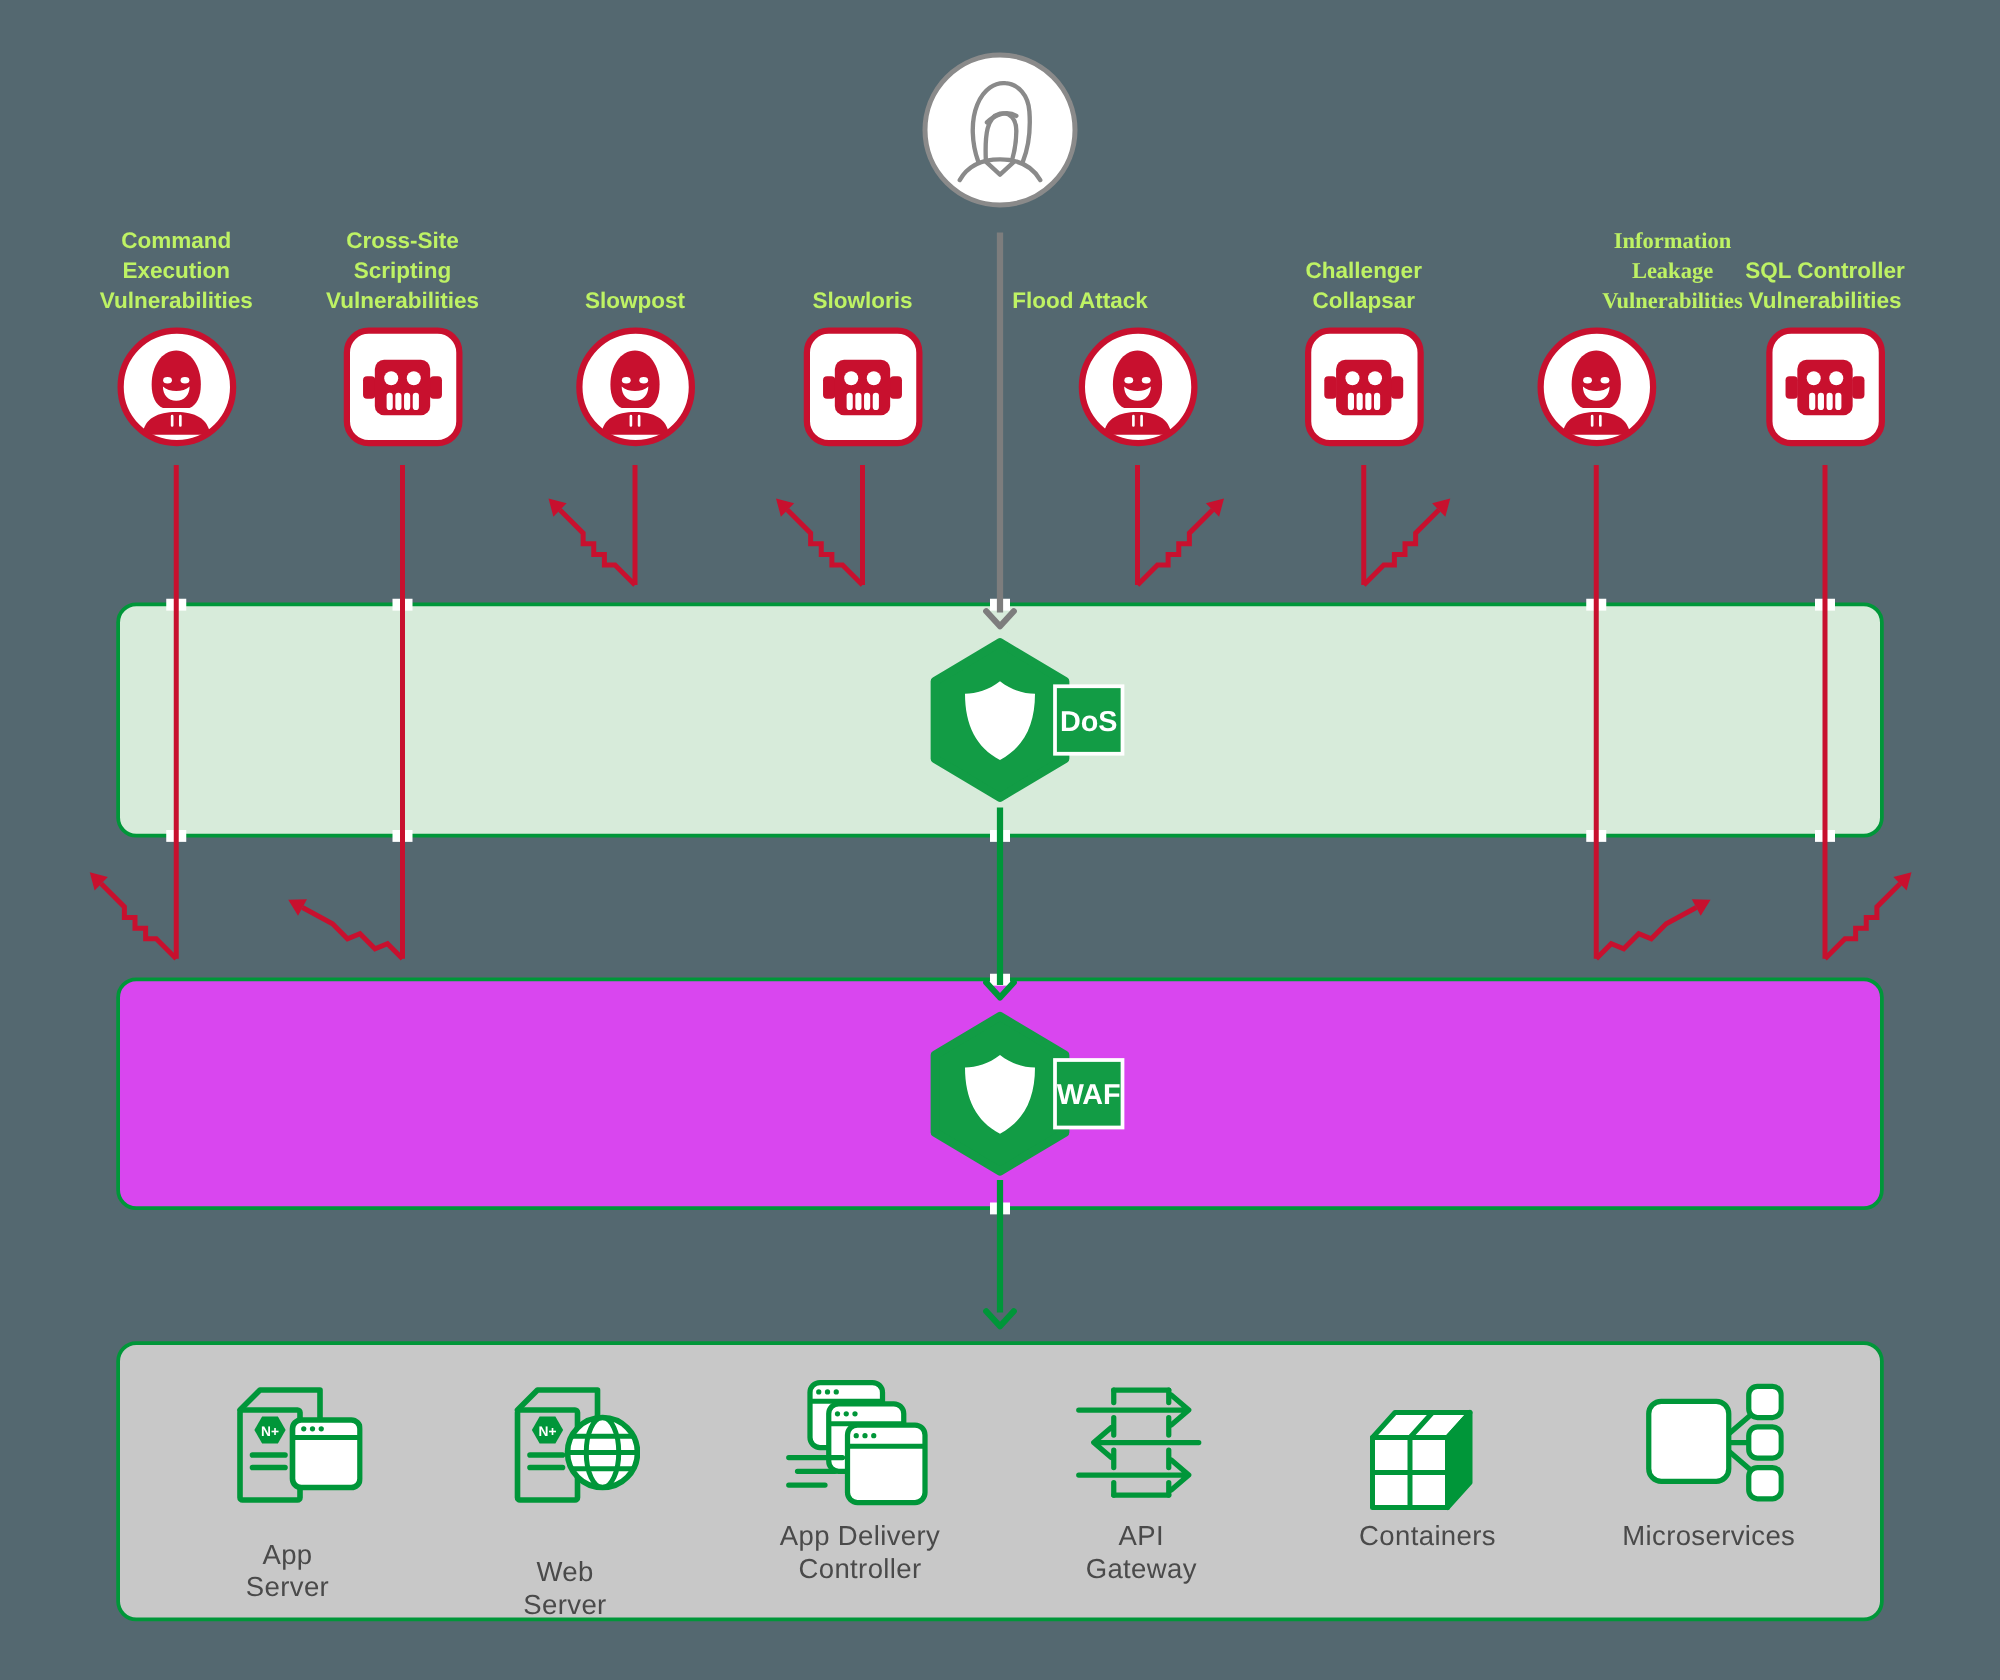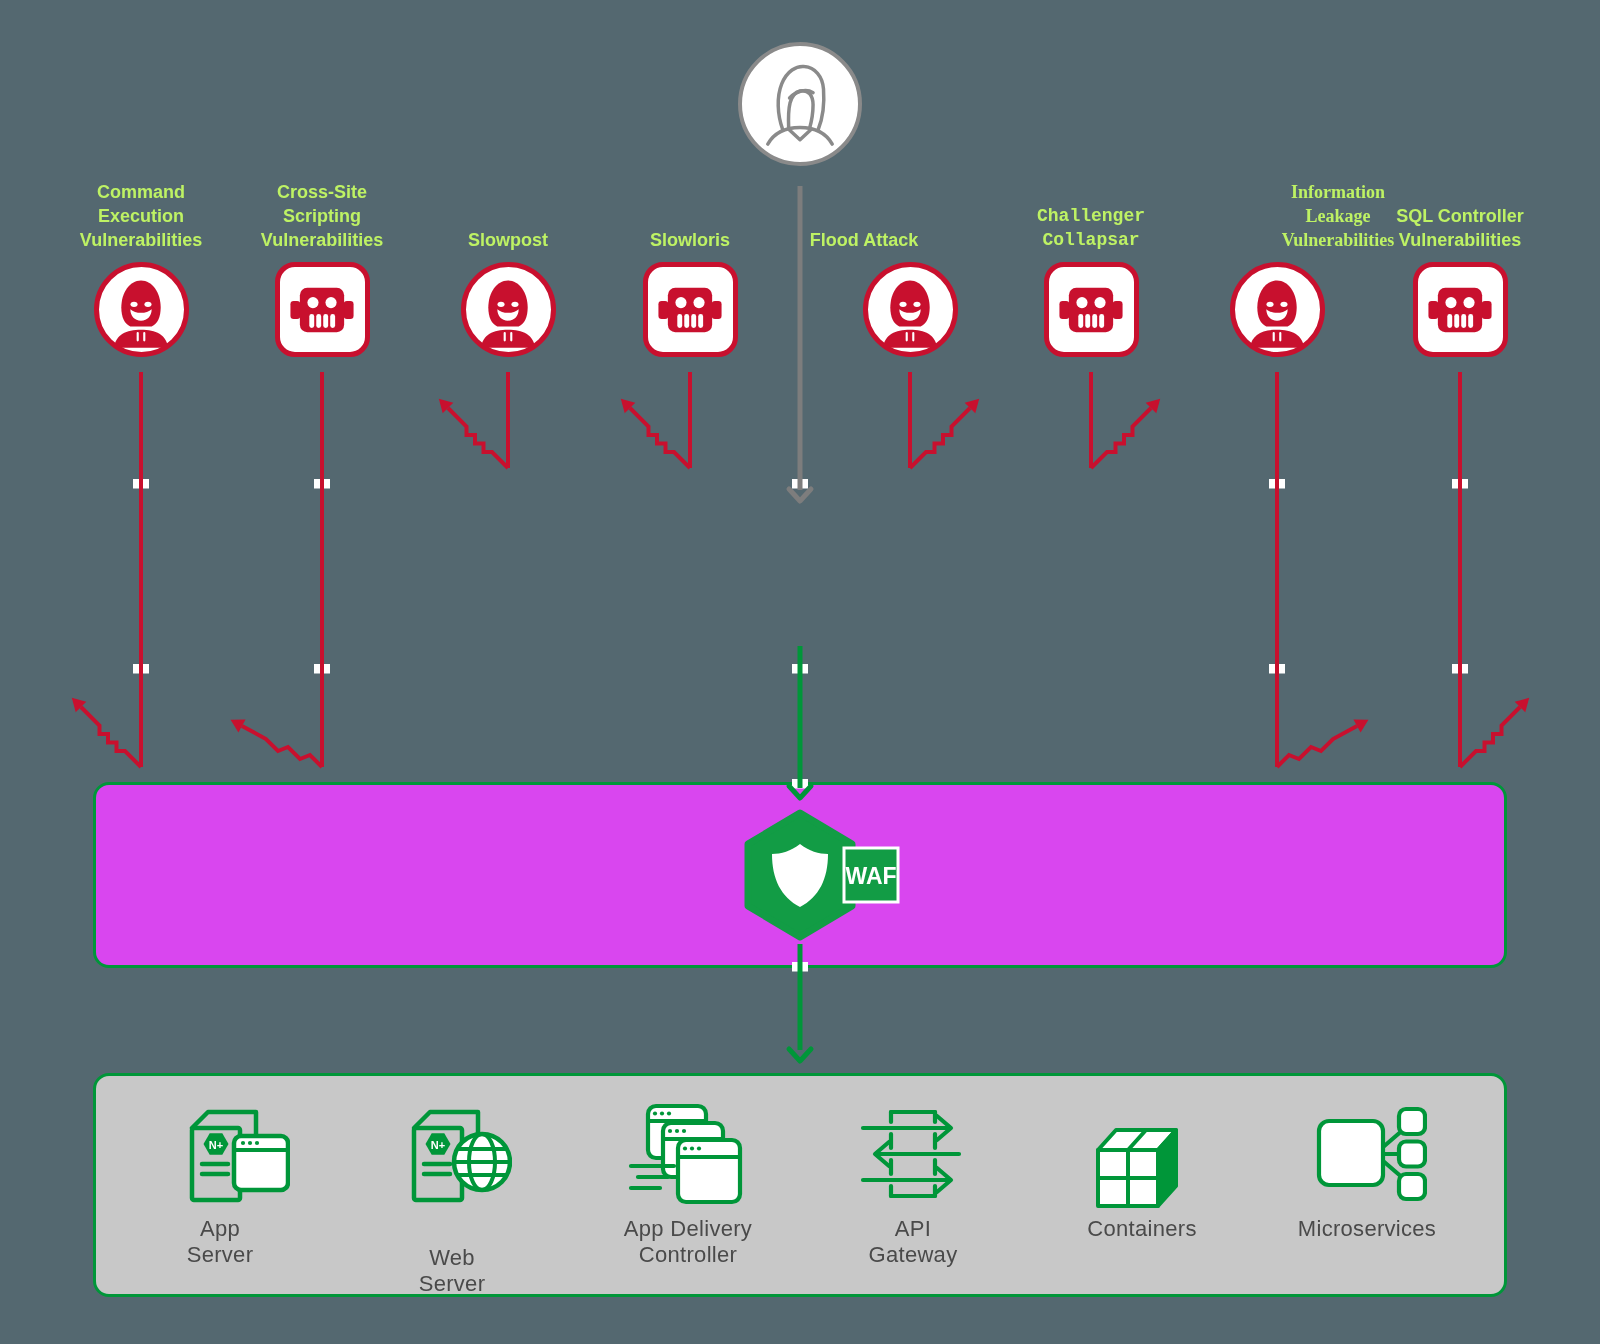--- a/index.html
+++ b/index.html
@@ -25,20 +25,28 @@
   .infra-icon{position:absolute;top:1098px;width:120px;height:112px;z-index:3;
           display:flex;align-items:center;justify-content:center;}
   .infra-label{position:absolute;top:1216px;width:240px;text-align:center;z-index:3;
           color:#4a4a4a;font-size:22px;line-height:26px;white-space:pre-line;letter-spacing:.3px;}
 </style>
 </head>
 <body>
 
 <div class="stage">
 
+  <div class="band band-dos">
+    <svg class="shield-svg" width="240" height="150" viewBox="-120 -75 240 150">
+      <polygon points="0,-62 52,-31 52,31 0,62 -52,31 -52,-31" fill="#129c45" stroke="#129c45" stroke-width="7" stroke-linejoin="round"></polygon>
+      <path d="M 0,-31 C 9,-24 19,-21 28,-21 C 28,4 19,22 0,32 C -19,22 -28,4 -28,-21 C -19,-21 -9,-24 0,-31 Z" fill="#ffffff"></path>
+      <rect x="44" y="-27" width="54" height="54" fill="#129c45" stroke="#ffffff" stroke-width="3"></rect>
+      <text x="71" y="8.5" text-anchor="middle" font-size="23" font-weight="bold" fill="#ffffff" font-family="Liberation Sans, sans-serif">DoS</text>
+    </svg>
+  </div>
 
   <div class="band band-waf">
     <svg class="shield-svg" width="240" height="150" viewBox="-120 -75 240 150">
       <polygon points="0,-62 52,-31 52,31 0,62 -52,31 -52,-31" fill="#129c45" stroke="#129c45" stroke-width="7" stroke-linejoin="round"></polygon>
       <path d="M 0,-31 C 9,-24 19,-21 28,-21 C 28,4 19,22 0,32 C -19,22 -28,4 -28,-21 C -19,-21 -9,-24 0,-31 Z" fill="#ffffff"></path>
       <rect x="44" y="-27" width="54" height="54" fill="#129c45" stroke="#ffffff" stroke-width="3"></rect>
       <text x="71" y="8.5" text-anchor="middle" font-size="23" font-weight="bold" fill="#ffffff" font-family="Liberation Sans, sans-serif">WAF</text>
     </svg>
   </div>
 
@@ -174,21 +182,21 @@
  <g fill="#c8102e">
   <path d="M 0,-36 C 14,-36 24,-21 24,-3 C 24,9 20,17 13,20 L -13,20 C -20,17 -24,9 -24,-3 C -24,-21 -14,-36 0,-36 Z"></path>
   <path d="M -33,46 C -31,30 -18,24 0,24 C 18,24 31,30 33,46 Z"></path>
  </g>
  <ellipse cx="-8.5" cy="-7" rx="4.3" ry="3.2" fill="#fff"></ellipse>
  <ellipse cx="8.5" cy="-7" rx="4.3" ry="3.2" fill="#fff"></ellipse>
  <path d="M -13,-1 C -7,5 7,5 13,-1 C 13,7 8,13 0,13 C -8,13 -13,7 -13,-1 Z" fill="#fff"></path>
  <path d="M -4,28 L -4,37 M 4,28 L 4,37" stroke="#fff" stroke-width="2.6" fill="none" stroke-linecap="round"></path>
 </svg>
       </div>
-      <div class="attack-label" style="left: 971px; font-family: Liberation Mono, monospace;">Challenger
+      <div class="attack-label" style="left: 971px;">Challenger
 Collapsar</div>
       <div class="attack-icon bot" style="left: 1043.5px;">
         <svg viewBox="-50 -50 100 100" width="82" height="82">
  <g fill="#c8102e">
   <rect x="-38.5" y="-11" width="12" height="22" rx="4"></rect>
   <rect x="26.5" y="-11" width="12" height="22" rx="4"></rect>
   <rect x="-27" y="-27" width="54" height="54" rx="9"></rect>
  </g>
  <circle cx="-11" cy="-9" r="6.8" fill="#fff"></circle>
  <circle cx="11" cy="-9" r="6.8" fill="#fff"></circle>
@@ -247,21 +255,21 @@
   <text x="-14" y="-5.2" text-anchor="middle" font-size="11" font-weight="bold" fill="#fff" font-family="Liberation Sans, sans-serif">N+</text>
   <rect x="4" y="-18" width="54" height="54" rx="7" fill="#fff" stroke="#009639" stroke-width="4.5" stroke-linejoin="round"></rect>
  <line x1="4" y1="-4" x2="58" y2="-4" stroke="#009639" stroke-width="4"></line>
  <g fill="#009639">
             <circle cx="13" cy="-11" r="2.1"></circle>
             <circle cx="20" cy="-11" r="2.1"></circle>
             <circle cx="27" cy="-11" r="2.1"></circle>
           </g>
 </svg>
       </div>
-      <div class="infra-label" style="left: 100px;">App
+      <div class="infra-label" style="left: 110px; margin-top: 15px;">App
 Server</div>
       <div class="infra-icon" style="left: 392px;">
         <svg viewBox="-60 -56 120 112" width="120" height="112">
   <g fill="none" stroke="#009639" stroke-width="4.5" stroke-linejoin="round" stroke-linecap="round">
     <path d="M -38,-26 L -22,-42 L 26,-42 L 26,-20"></path>
     <rect x="-38" y="-26" width="48" height="72" rx="2"></rect>
     <path d="M -28,10 L -2,10 M -28,20 L -2,20"></path>
   </g>
   <polygon points="-26.5,-10 -20.3,-20.8 -7.7,-20.8 -1.5,-10 -7.7,0.8 -20.3,0.8" fill="#009639"></polygon>
   <text x="-14" y="-5.2" text-anchor="middle" font-size="11" font-weight="bold" fill="#fff" font-family="Liberation Sans, sans-serif">N+</text>

